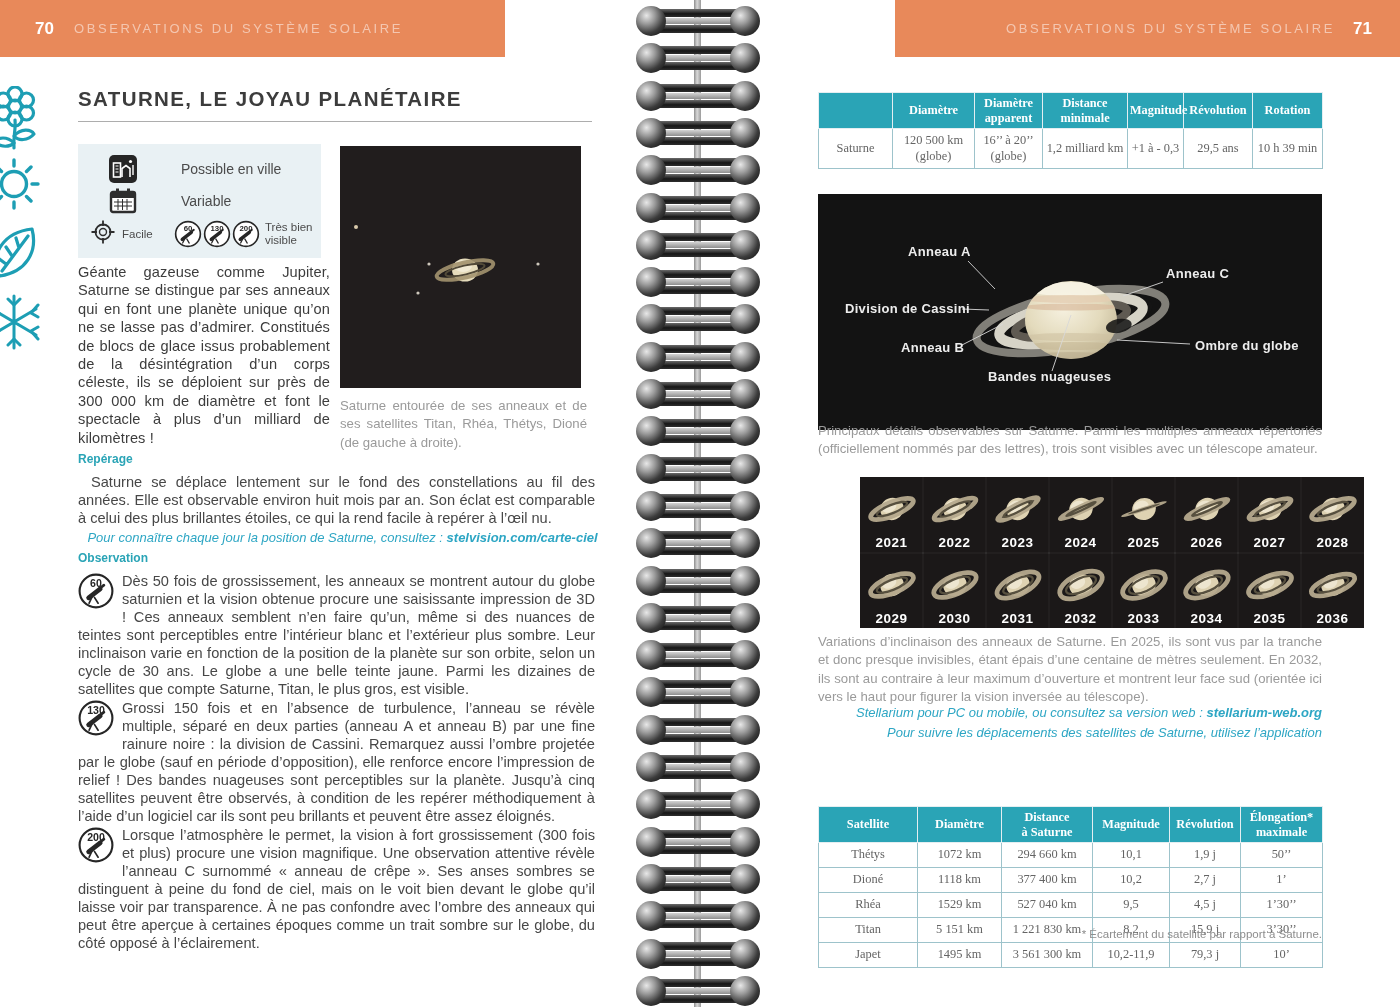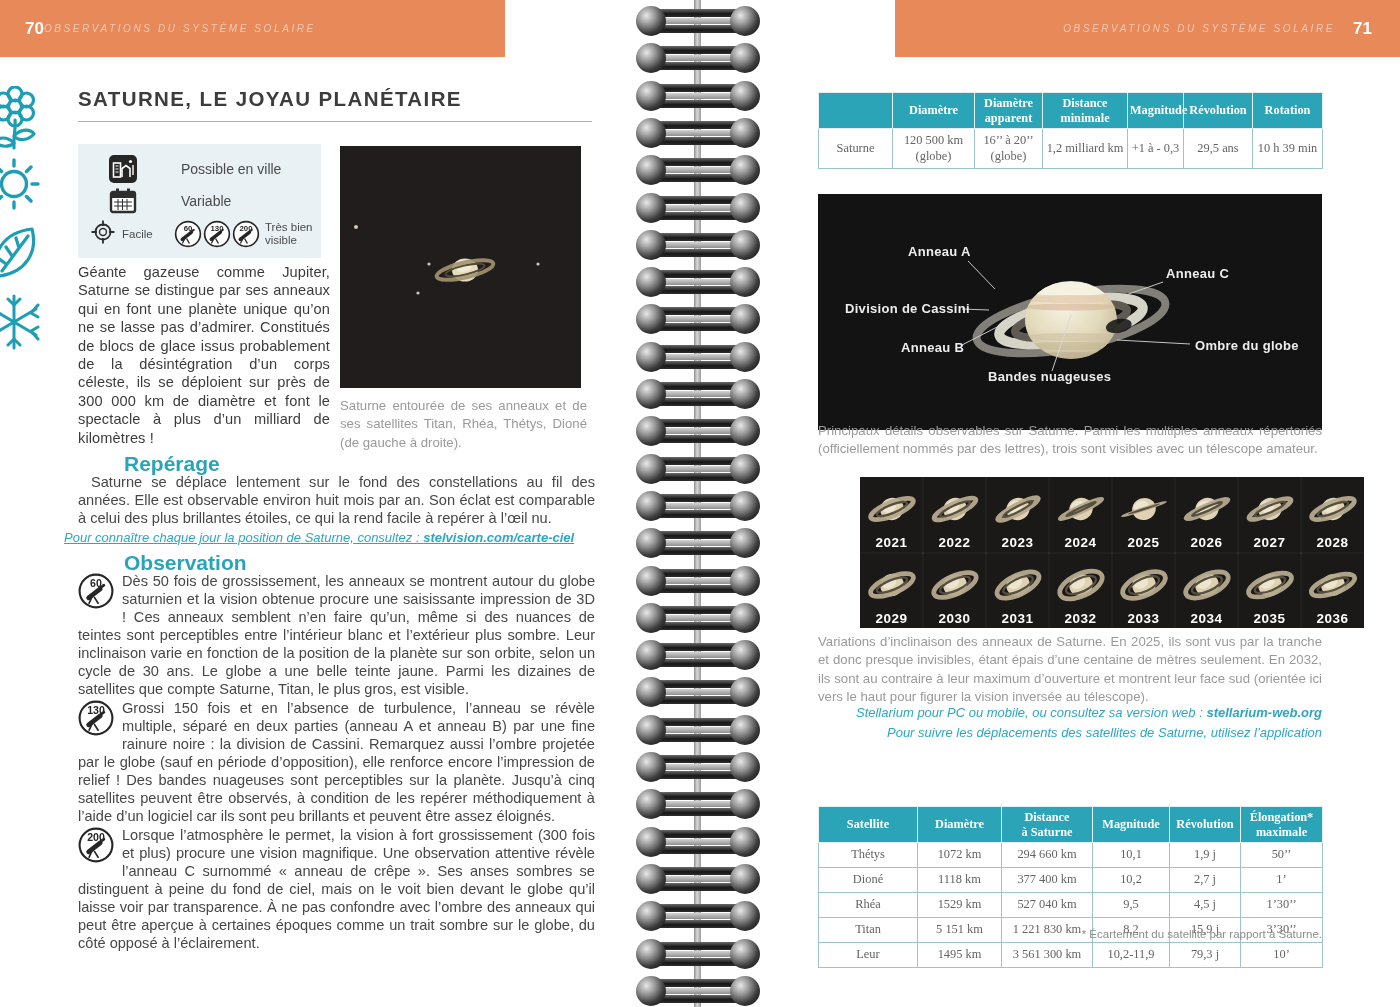--- a/index.html
+++ b/index.html
@@ -10,24 +10,24 @@
     --ink-bold:#3c3c3c;
     --cap:#9a9a9a;
     --tbl-border:#9dc3cb;
   }
   *{margin:0;padding:0;box-sizing:border-box;}
   html,body{width:1400px;height:1007px;}
   body{position:relative;background:#fff;font-family:"Liberation Sans",sans-serif;overflow:hidden;color:var(--ink);}
 
   
   .hdr{position:absolute;top:0;height:57px;background:var(--orange);display:flex;align-items:center;z-index:2;}
-  .hdr-left{left:0;width:505px;padding-left:25px;gap:0;}
+  .hdr-left{left:0;width:505px;padding-left:35px;gap:20px;}
   .hdr-right{left:895px;width:505px;justify-content:flex-end;padding-right:28px;gap:18px;}
   .pgnum{color:#fff;font-weight:bold;font-size:17px;}
-  .hdr-title{color:rgba(255,255,255,.52);font-size:10px;letter-spacing:2.6px;font-style:italic;}
+  .hdr-title{color:rgba(255,255,255,.52);font-size:13px;letter-spacing:2.6px;}
 
   
   .spine{position:absolute;left:694px;top:0;width:7px;height:100%;background:linear-gradient(90deg,#8e8e8e,#d8d8d8 45%,#9a9a9a);z-index:1;}
   .coil{position:absolute;left:636px;width:124px;height:30px;z-index:3;}
   .c-bar{position:absolute;left:10px;right:10px;height:8px;border-radius:4px;background:linear-gradient(180deg,#6a6a6a,#161616 60%,#2e2e2e);}
   .c-bar.t{top:3px}.c-bar.b{bottom:3px}
   .c-mid{position:absolute;left:14px;right:14px;top:12px;height:6px;background:linear-gradient(180deg,#d4d4d4,#8e8e8e);}
   .c-sph{position:absolute;top:0;width:30px;height:30px;border-radius:50%;
          background:radial-gradient(circle at 35% 32%,#e8e8e8 0%,#9a9a9a 30%,#3c3c3c 62%,#141414 90%);}
   .c-sph.l{left:0}.c-sph.r{right:0}
@@ -51,24 +51,24 @@
   .badges{display:flex;gap:1px;margin-left:2px;}
 
   .badge-svg text{font-family:"Liberation Sans",sans-serif;font-weight:bold;fill:#262626;}
 
   .photo-wrap{position:absolute;left:340px;top:146px;width:241px;height:242px;}
   .photo-wrap svg{display:block;width:100%;height:100%;}
   .photo-cap{position:absolute;left:340px;top:397px;width:247px;font-size:13.2px;line-height:1.4;color:var(--cap);text-align:justify;}
 
   .intro{position:absolute;left:78px;top:263px;width:252px;font-size:14.6px;font-weight:normal;line-height:18.4px;color:var(--ink-bold);text-align:justify;letter-spacing:.1px;}
 
-  .sec-h{position:absolute;left:78px;font-size:21px;font-weight:bold;color:var(--teal);margin-left:46px;}
+  .sec-h{position:absolute;left:78px;font-size:12px;font-weight:bold;color:var(--teal);}
   .body-par{position:absolute;left:78px;width:517px;font-size:14.6px;line-height:18px;text-align:justify;color:var(--ink);}
   .indent{text-indent:13px;}
-  .tlink{position:absolute;left:64px;width:517px;text-align:left;font-size:13px;font-style:italic;color:var(--link);text-decoration:underline;}
+  .tlink{position:absolute;left:84px;width:517px;text-align:center;font-size:13px;font-style:italic;color:var(--link);}
   .tlink .b{font-weight:bold;font-style:italic;}
 
   .obs-par{margin-bottom:1px;}
   .obs-badge{float:left;width:36px;height:36px;margin:1px 8px 2px 0;}
 
   
   .rp{position:absolute;left:818px;width:504px;}
   .dtable{border-collapse:collapse;table-layout:fixed;width:100%;background:#fff;border:1px solid var(--tbl-border);font-family:Liberation Serif, serif;}
   .dtable th{background:var(--teal);color:#fff;font-size:12.3px;font-weight:bold;border:1px solid #e4eef1;padding:3px 2px;line-height:1.18;white-space:pre-line;text-align:center;vertical-align:middle;}
   .dtable td{color:#646464;font-size:12.4px;border:1px solid var(--tbl-border);padding:4px 2px;text-align:center;vertical-align:middle;line-height:1.25;white-space:pre-line;}
@@ -796,21 +796,21 @@
         </tr>
         <tr>
           <td>Titan</td>
           <td>5 151 km</td>
           <td>1 221 830 km</td>
           <td>8,2</td>
           <td>15,9 j</td>
           <td>3’30’’</td>
         </tr>
         <tr>
-          <td>Leur</td>
+          <td>Japet</td>
           <td>1495 km</td>
           <td>3 561 300 km</td>
           <td>10,2-11,9</td>
           <td>79,3 j</td>
           <td>10’</td>
         </tr>
       </tbody>
     </table>
 </div>
 <div class="rp footnote">* Écartement du satellite par rapport à Saturne.</div>

